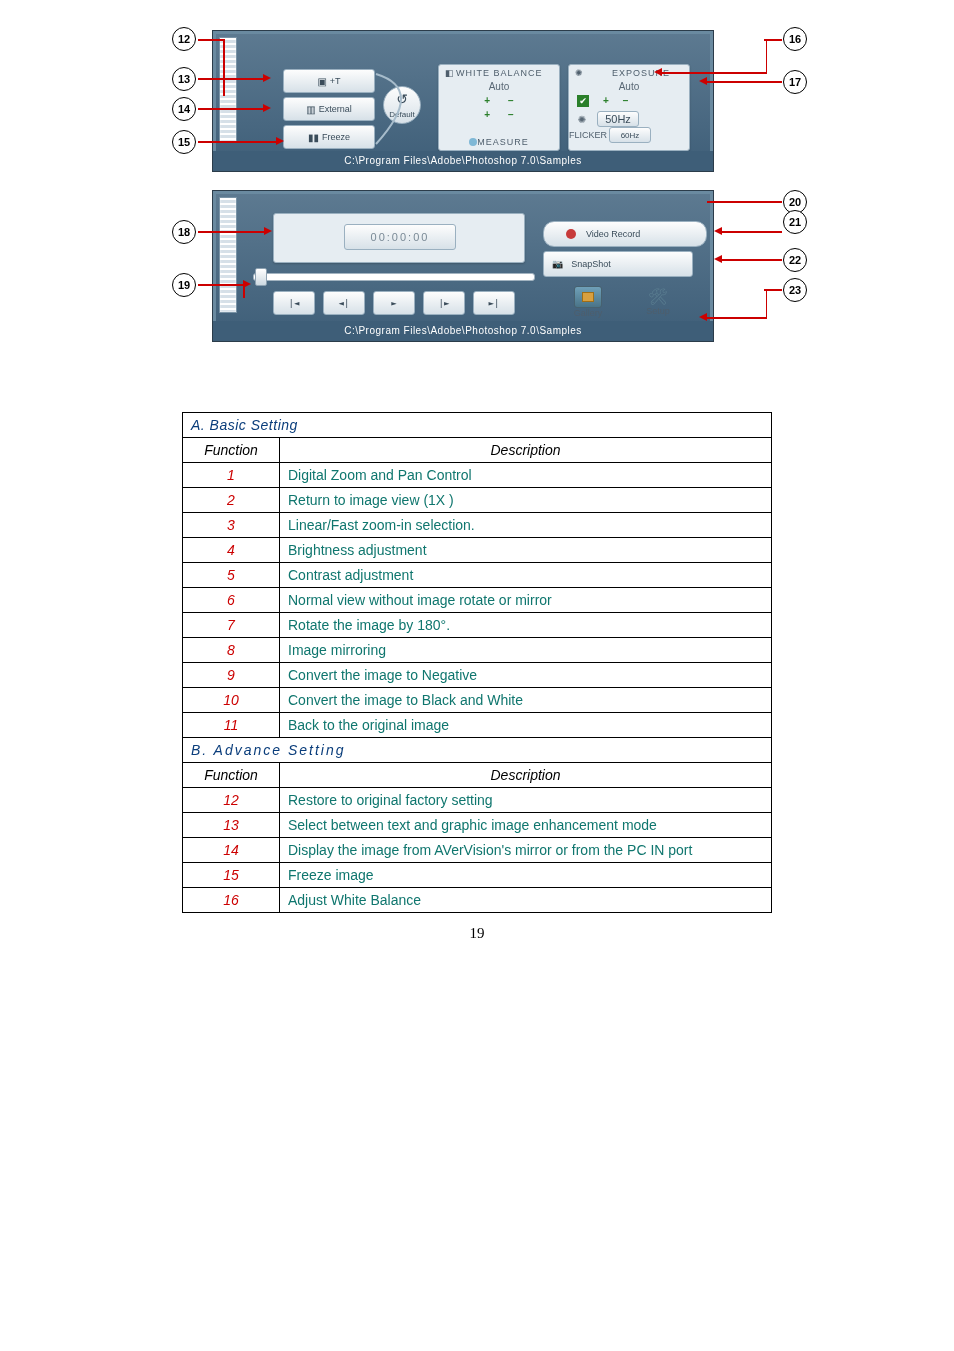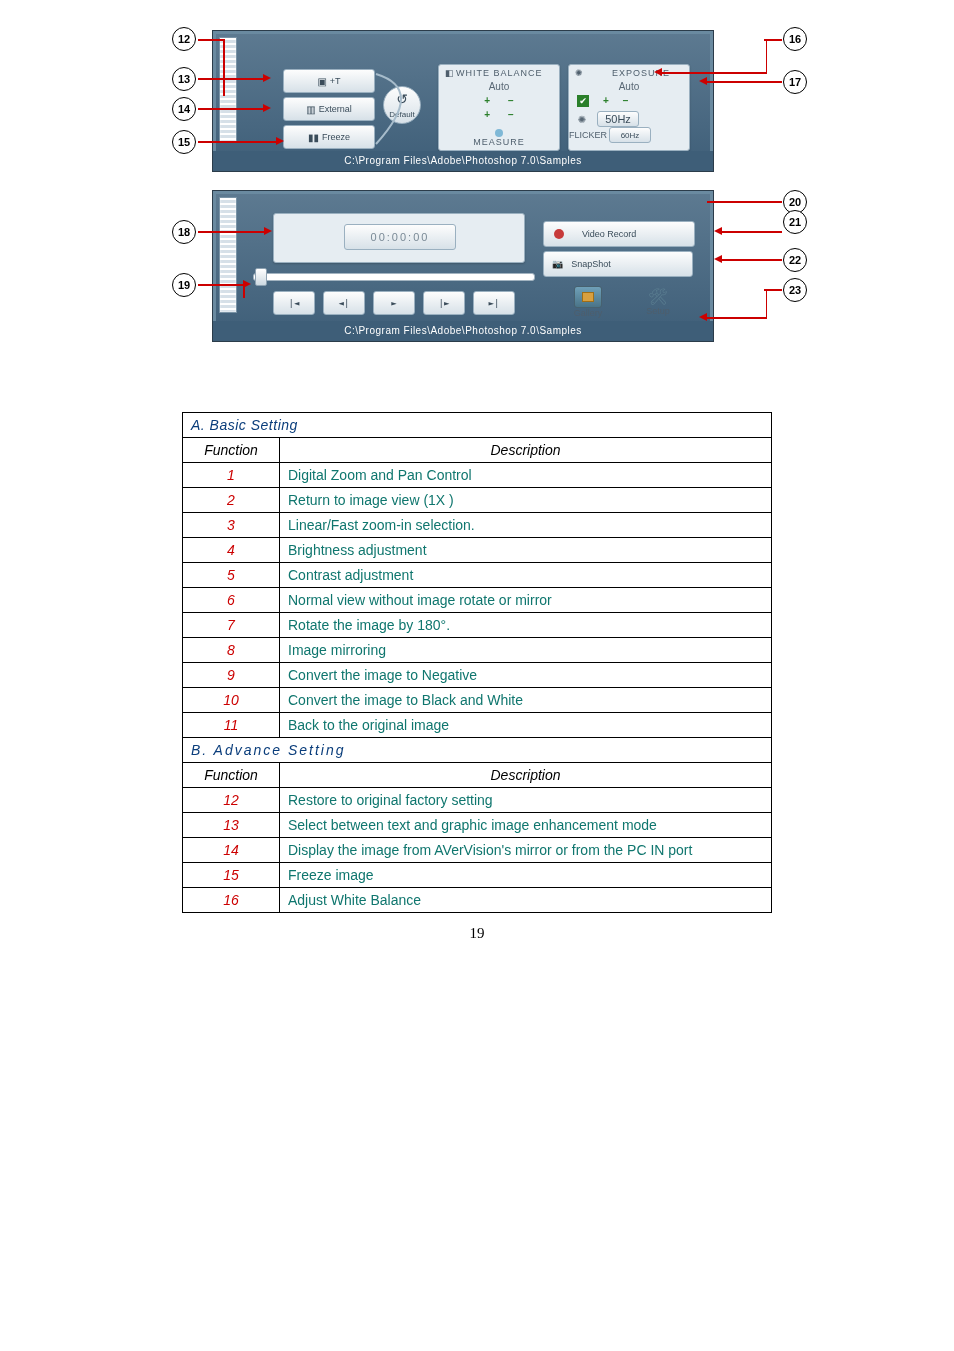--- a/index.html
+++ b/index.html
@@ -226,21 +226,21 @@
         </div>
         <div style="padding:3px 0;">Auto</div>
         <div style="display:flex; justify-content:center; gap:18px;">
           <span style="color:#2a7f2a;font-weight:bold;">+</span>
           <span style="color:#2a7f2a;font-weight:bold;">−</span>
         </div>
         <div style="display:flex; justify-content:center; gap:18px; margin-top:3px;">
           <span style="color:#2a7f2a;font-weight:bold;">+</span>
           <span style="color:#2a7f2a;font-weight:bold;">−</span>
         </div>
-        <div style="position:absolute;bottom:3px;left:0;right:0;display:flex;align-items:center;justify-content:center;flex-direction:column;" class="mini">
+        <div style="position:absolute;bottom:3px;left:0;right:0;display:flex;align-items:center;justify-content:center;" class="mini">
           <span style="width:8px;height:8px;border-radius:50%;background:#7fb8d6;display:inline-block;"></span>
           <span style="letter-spacing:1px;">MEASURE</span>
         </div>
       </div>
 
       <div class="group" style="left:355px; top:33px; width:120px; height:85px;">
         <div style="padding:3px 0 0 6px; text-align:left;" class="mini">
           <span>✺</span>
           <span style="letter-spacing:1px;padding-left:27px;">EXPOSURE</span>
         </div>
@@ -287,21 +287,21 @@
     <div class="arrow-line" style="right:5px; top:287px; width:60px; height:1.5px;"></div>
     <div class="arrow-tip-l" style="right:65px; top:283px;"></div>
 
     <div class="panel panel-bot" style="margin-left:30px; width:500px;">
       <div class="scale"></div>
 
       <div class="group" style="left:60px; top:22px; width:250px; height:48px;">
         <div class="btn" style="left:70px; top:10px; width:110px; height:24px; font-size:11px; color:#7a8a96; letter-spacing:2px;">00:00:00</div>
       </div>
 
-      <div class="btn" style="left:330px; top:30px; width:140px; height:24px; justify-content:flex-start; padding-left:10px; gap:18px;">
+      <div class="btn" style="left:330px; top:30px; width:140px; height:24px; justify-content:flex-start; padding-left:22px; gap:10px;border-radius:11px;">
         <span class="rec-dot"></span>
         <span>Video Record</span>
       </div>
       <div class="btn" style="left:330px; top:60px; width:140px; height:24px; justify-content:flex-start; padding-left:8px; gap:8px;">
         <span>📷</span>
         <span>SnapShot</span>
       </div>
 
       <div class="slider-track" style="left:40px; top:82px; width:280px;"></div>
       <div class="slider-thumb" style="left:42px; top:77px;"></div>

